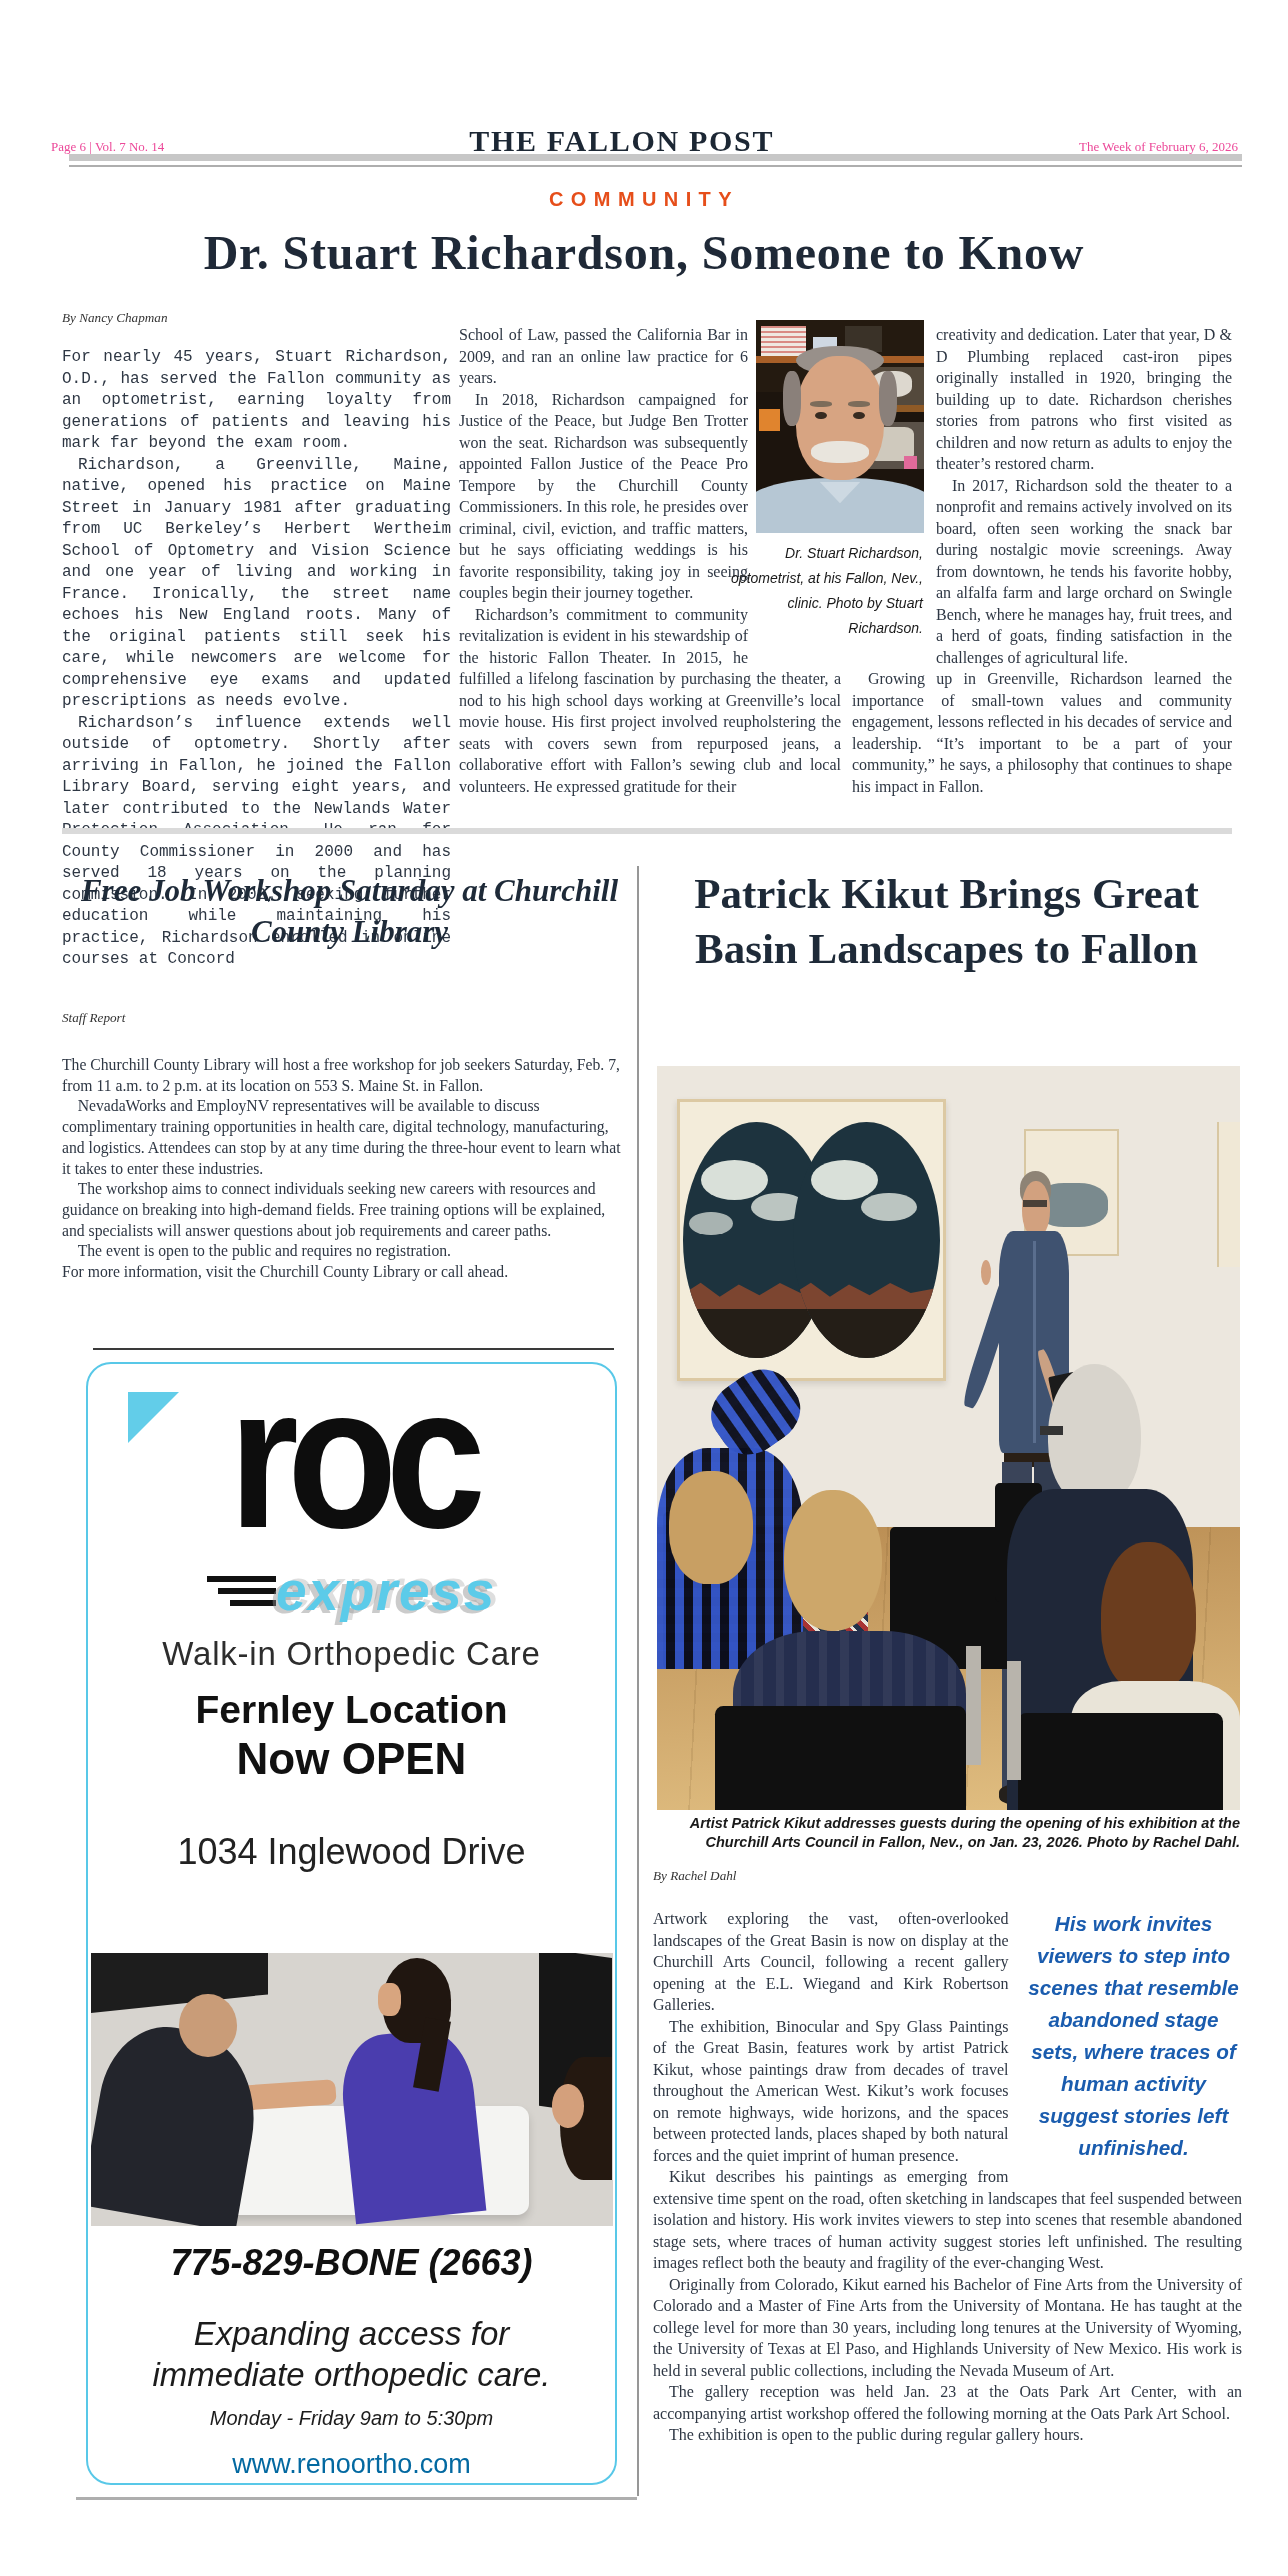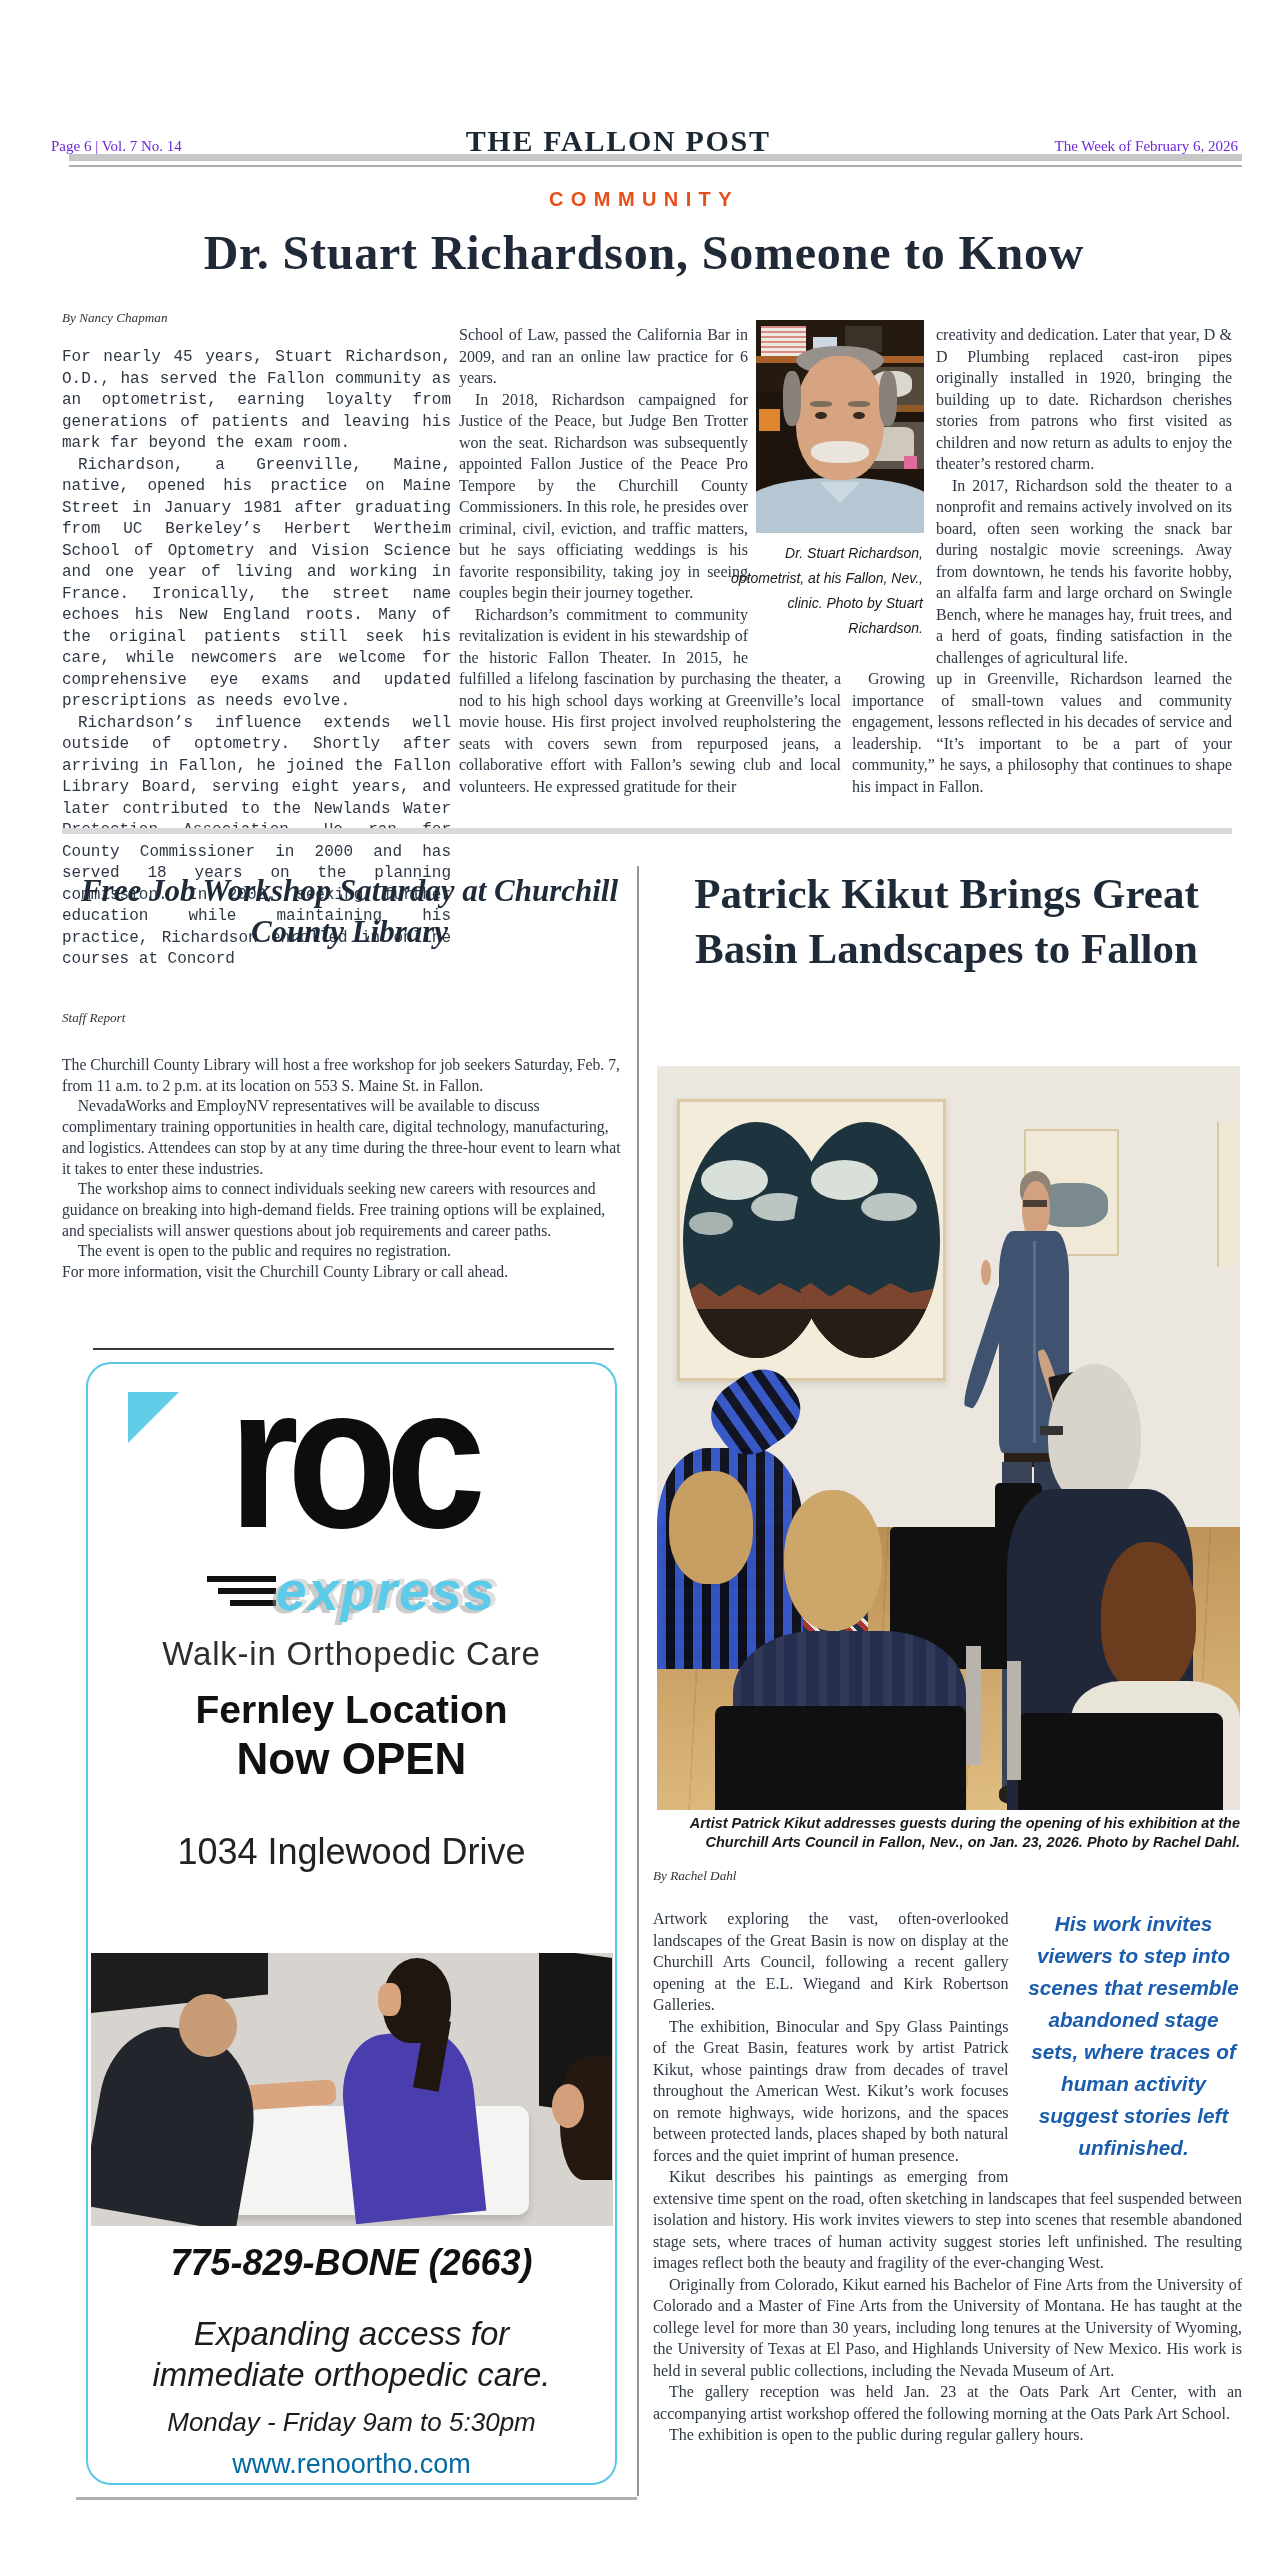--- a/index.html
+++ b/index.html
@@ -2,21 +2,21 @@
 <html style="font-size:13.2px"><head>
 <meta charset="utf-8">
 <style>
   html,body{margin:0;padding:0;background:#f2f2f2;}
   .page{position:relative;width:1288px;height:2576px;background:#ffffff;margin:0 auto;
         font-family:"Liberation Serif",serif;color:#2e3744;overflow:hidden;}
   .abs{position:absolute;}
 
   
   .hdr-row{left:51px;right:50px;top:124px;display:flex;justify-content:space-between;align-items:baseline;}
-  .hdr-left,.hdr-right{font-size:15px;color:#6d28d9;}
+  .hdr-left,.hdr-right{font-size:13px;color:#ec4899;}
   .hdr-mast{font-size:30px;font-weight:bold;letter-spacing:1.7px;color:#1c2734;}
   .hdr-bar{left:69px;right:46px;top:154px;height:6.6px;background:#c7c7c7;}
   .hdr-line{left:69px;right:46px;top:165px;height:1.7px;background:#aeaeae;}
 
   .community{left:0;right:0;top:188px;text-align:center;font-family:"Liberation Sans",sans-serif;
              font-weight:bold;font-size:20px;letter-spacing:7.4px;color:#e64e1a;}
   .headline1{left:33px;right:33px;top:225px;text-align:center;font-weight:bold;font-size:48px;
              color:#1f2937;letter-spacing:0.8px;}
 
   
@@ -66,21 +66,21 @@
   .sl1{width:69px;} .sl2{width:58px;} .sl3{width:46px;}
   .roc-express{font-size:55px;font-weight:bold;font-style:italic;letter-spacing:1.7px;color:#5ccbe9;
                text-shadow:-5px 2.5px 0 rgba(140,140,140,.45),5px -1.7px 0 rgba(160,160,160,.35);}
   .ad-tagline{top:271px;font-size:33px;color:#2d2d2d;letter-spacing:0.8px;}
   .ad-h1{top:324px;font-size:39px;font-weight:bold;}
   .ad-h2{top:370px;font-size:44px;font-weight:bold;}
   .ad-addr{top:463px;font-size:36px;line-height:50px;color:#222;}
   .ad-photo{position:absolute;left:2.5px;top:589px;width:522px;height:273px;background:#d7d4cf;overflow:hidden;}
   .ad-phone{top:878px;font-size:36px;font-weight:bold;font-style:italic;}
   .ad-msg{top:949px;left:50px;right:50px;font-size:33px;font-style:italic;line-height:41px;color:#1c1c1c;}
-  .ad-hours{top:1043px;font-size:26px;font-style:italic;color:#1c1c1c;}
+  .ad-hours{top:1043px;font-size:20px;font-style:italic;color:#1c1c1c;}
   .ad-web{top:1085px;font-size:27px;color:#0369a1;}
 
   
   .portrait{left:756px;top:320px;width:168px;height:213px;background:#1c140d;overflow:hidden;}
   .pt-shelf{position:absolute;left:0;top:0;width:100%;height:34%;background:#241a10;}
   .pt-papers{position:absolute;left:3%;top:3%;width:27%;height:14%;
              background:repeating-linear-gradient(180deg,#d98b84 0 1.7px,#efe9e2 1.7px 5px);}
   .pt-box1{position:absolute;left:34%;top:8%;width:14%;height:9%;background:#cfd8e2;}
   .pt-box2{position:absolute;left:53%;top:3%;width:22%;height:12%;background:#3a3228;}
   .pt-edge1{position:absolute;left:0;top:17%;width:100%;height:3%;background:#a85f28;}

